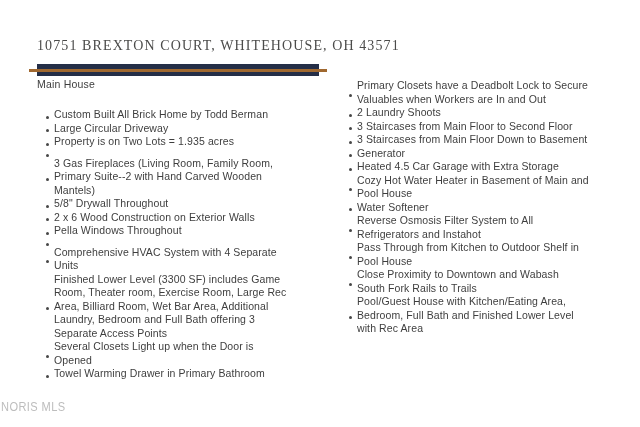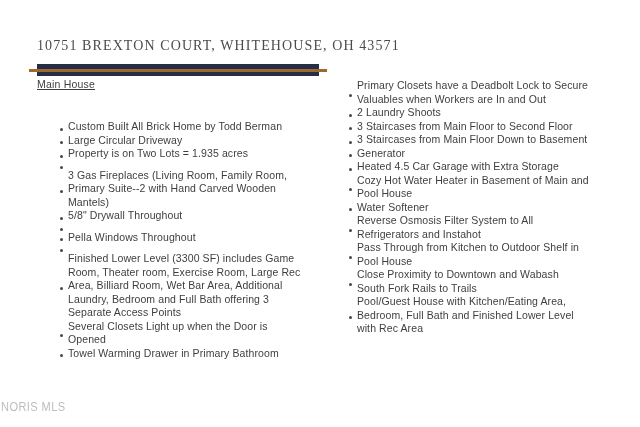--- a/index.html
+++ b/index.html
@@ -35,28 +35,27 @@
   }
   .divider .copper-line{
     position:absolute;left:0;right:0;top:4.5px;height:3px;
     background:var(--copper);
   }
   .section-label{
     position:absolute;left:37px;top:78px;
     font-size:10.5px;line-height:13.5px;
     color:var(--body-text);
     letter-spacing:0.2px;
-    text-decoration:underline;
   }
   .feature-col{
     position:absolute;
     list-style:none;
     z-index:1;
   }
-  .col-left{left:46px;top:120px;width:292px;margin-left:14px;}
+  .col-left{left:46px;top:108px;width:292px;}
   .col-right{left:349px;top:79px;width:285px;}
   .feature-col li{
     display:flex;
     align-items:center;
   }
   .feature-col .dot{
     flex:none;
     width:3px;height:3px;border-radius:50%;
     background:#474747;
     margin:5px 5px 0 0;
@@ -114,27 +113,33 @@
       <span class="item-text">3 Gas Fireplaces (Living Room, Family Room,
 Primary Suite--2 with Hand Carved Wooden
 Mantels)</span>
     </li>
     <li>
       <span class="dot"></span>
       <span class="item-text">5/8" Drywall Throughout</span>
     </li>
     <li>
       <span class="dot"></span>
+      <span class="item-text">2 x 6 Wood Construction on Exterior Walls</span>
     </li>
     <li>
       <span class="dot"></span>
       <span class="item-text">Pella Windows Throughout</span>
     </li>
     <li>
       <span class="dot"></span>
+    </li>
+    <li>
+      <span class="dot"></span>
+      <span class="item-text">Comprehensive HVAC System with 4 Separate
+Units</span>
     </li>
     <li>
       <span class="dot"></span>
       <span class="item-text">Finished Lower Level (3300 SF) includes Game
 Room, Theater room, Exercise Room, Large Rec
 Area, Billiard Room, Wet Bar Area, Additional
 Laundry, Bedroom and Full Bath offering 3
 Separate Access Points</span>
     </li>
     <li>

